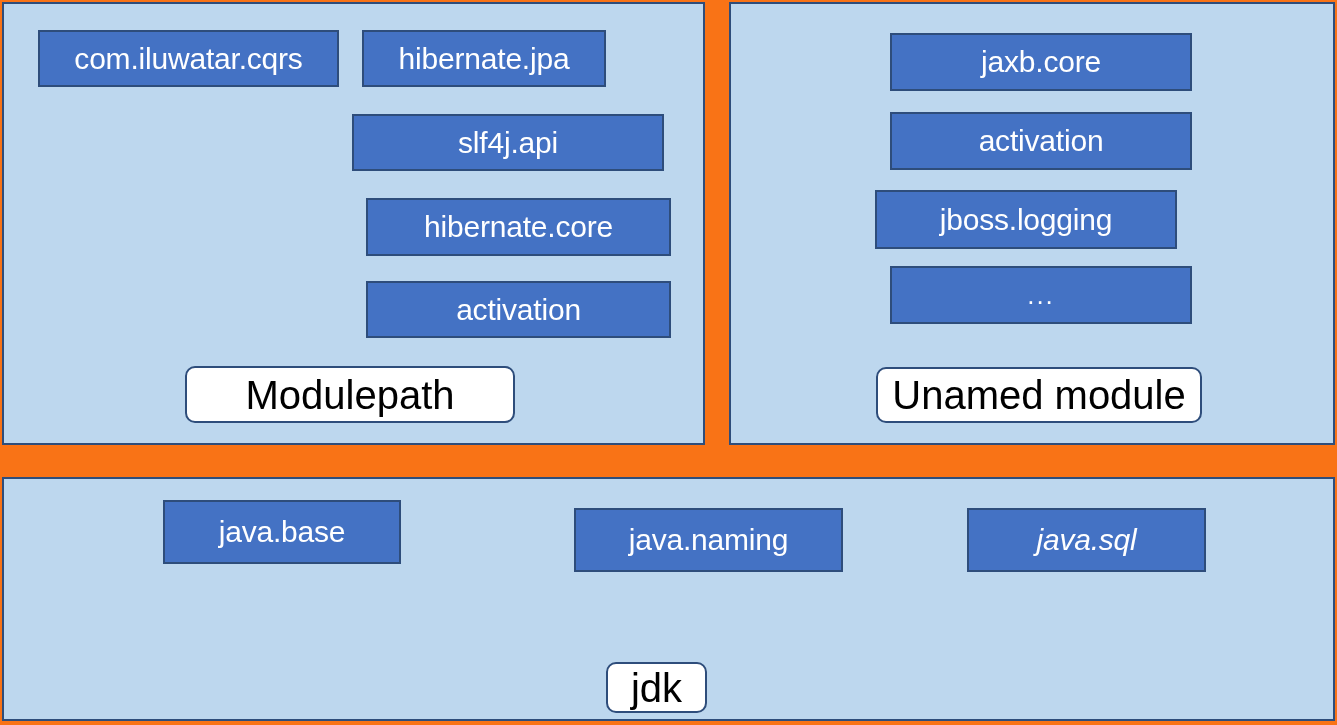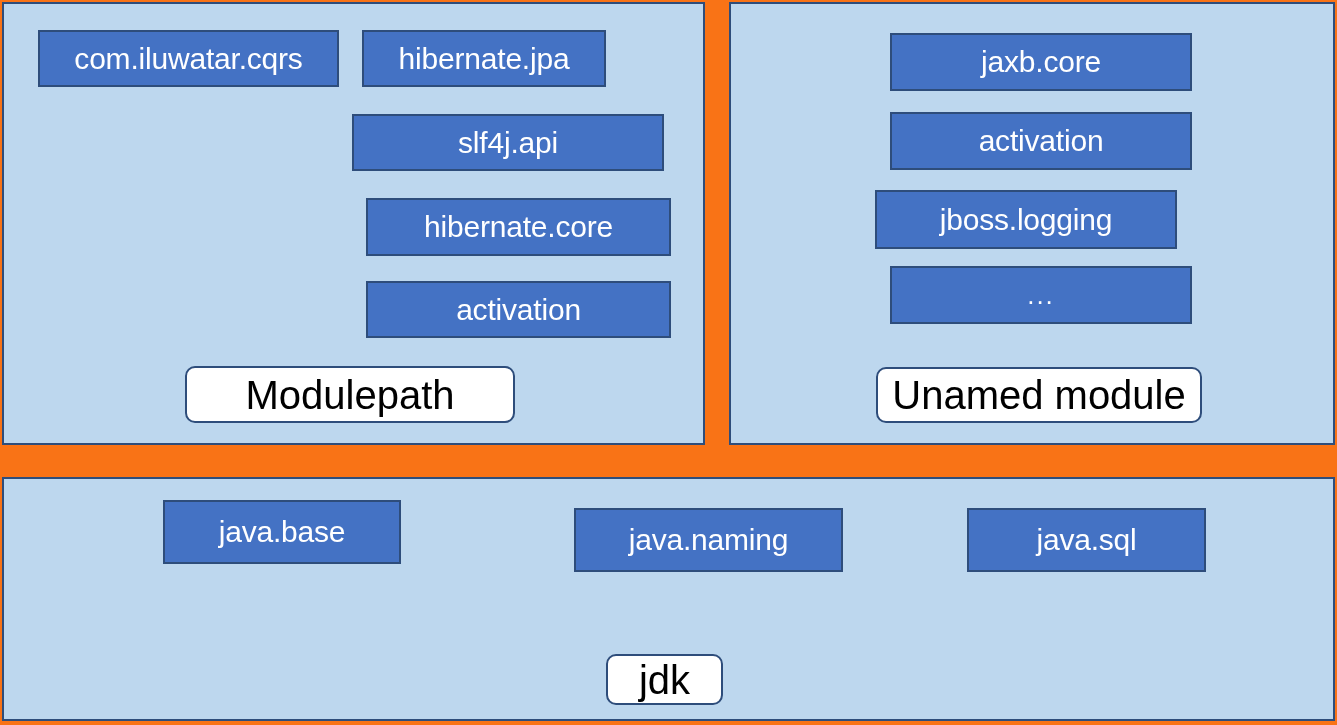--- a/index.html
+++ b/index.html
@@ -85,22 +85,22 @@
   #tag-modulepath      { left: 181px; top: 362px; width: 330px; height: 57px; }
   
   #box-jaxb-core       { left: 159px; top: 29px;  width: 302px; height: 58px; }
   #box-activation      { left: 159px; top: 108px; width: 302px; height: 58px; }
   #box-jboss-logging   { left: 144px; top: 186px; width: 302px; height: 59px; }
   #box-more            { left: 159px; top: 262px; width: 302px; height: 58px; }
   #tag-unnamed         { left: 145px; top: 363px; width: 326px; height: 56px; }
   
   #box-java-base       { left: 159px; top: 21px;  width: 238px; height: 64px; }
   #box-java-naming     { left: 570px; top: 29px;  width: 269px; height: 64px; }
-  #box-java-sql        { left: 963px; top: 29px;  width: 239px; height: 64px; }
-  #tag-jdk             { left: 602px; top: 175px; width: 117px; height: 51px; }
+  #box-java-sql        { left: 963px; top: 29px;  width: 239px; height: 64px; font-style: italic; }
+  #tag-jdk             { left: 602px; top: 183px; width: 101px; height: 51px; }
 </style>
 </head>
 <body>
 
 <div id="canvas">
 
   <div class="panel" id="panel-modulepath">
     <div class="mod-box" id="box-cqrs">com.iluwatar.cqrs</div>
     <div class="mod-box" id="box-hibernate-jpa">hibernate.jpa</div>
     <div class="mod-box" id="box-slf4j-api">slf4j.api</div>

